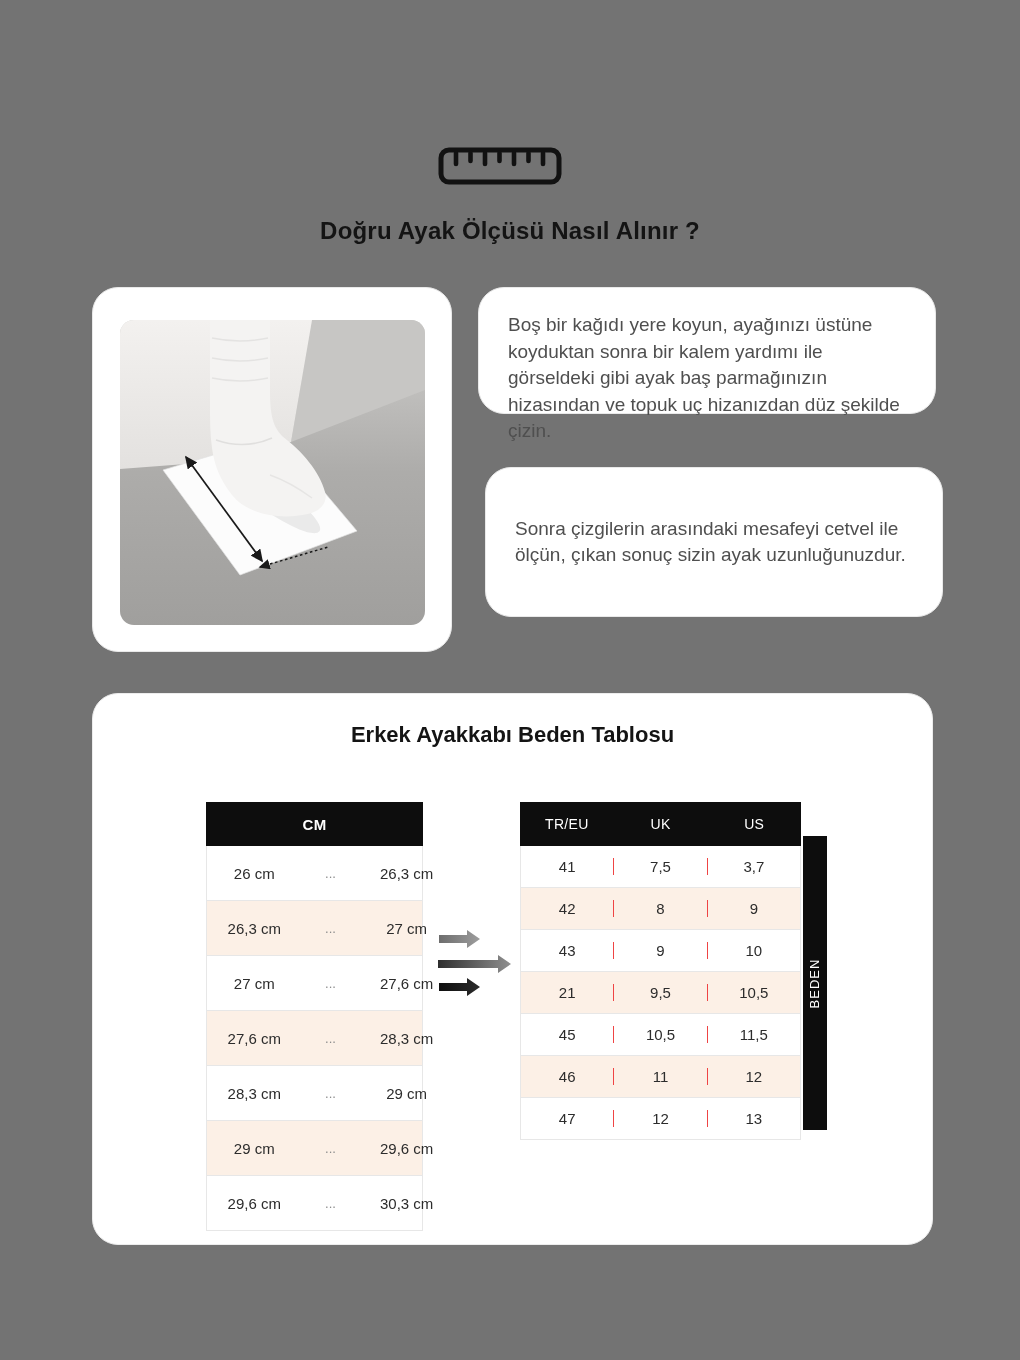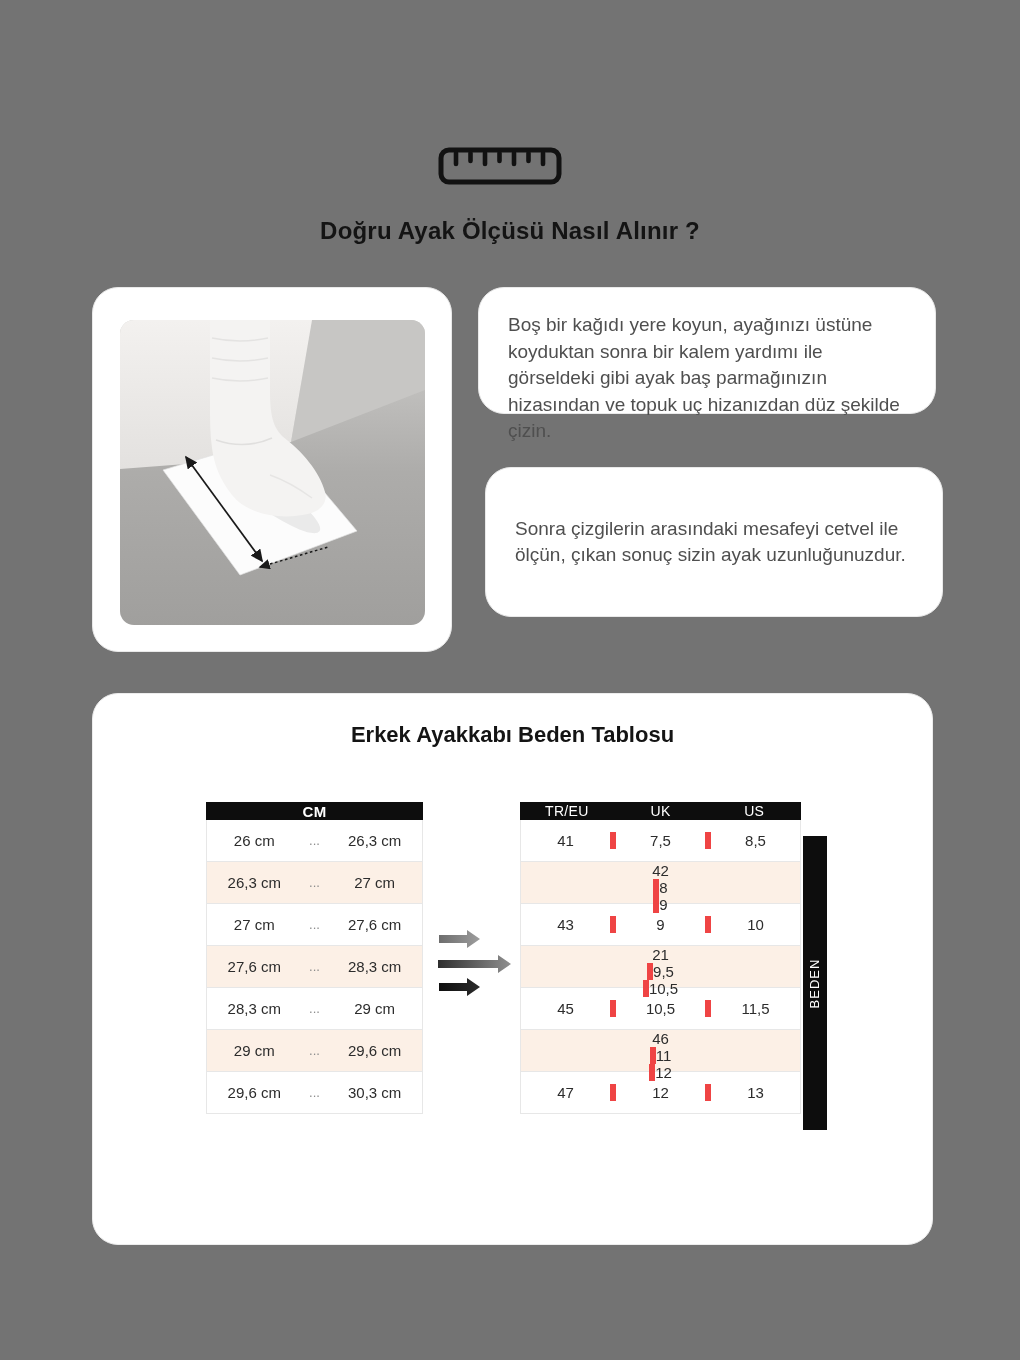--- a/index.html
+++ b/index.html
@@ -21,40 +21,40 @@
   .instr-card-a { left:478px; top:287px; width:458px; height:127px; }
   .instr-card-b { left:478px; top:467px; width:458px; height:150px; display:flex; align-items:center;margin-left:7px; }
   .instr-text { margin:0; padding:24px 34px 0 29px; font-size:19px; line-height:26.5px; color:#4f4f4f; }
   .instr-card-b .instr-text { padding-top:0; }
 
   
   .chart-card { left:92px; top:685px; width:841px; height:552px; border-color:#ececec;margin-top:8px; }
   .chart-title { position:absolute; left:0; top:28px; width:100%; margin:0; text-align:center;
                  font-size:22px; font-weight:bold; color:#141414; }
 
-  .tbl-head { height:18px; background:#0d0d0d; color:#ffffff; display:flex; align-items:center; box-sizing:border-box; }
+  .tbl-head { height:44px; background:#0d0d0d; color:#ffffff; display:flex; align-items:center; box-sizing:border-box; }
 
   .cm-table { position:absolute; left:113px; top:108px; width:217px; }
   .cm-table .tbl-head { justify-content:center; font-size:15px; font-weight:600; letter-spacing:.4px; }
-  .cm-row { display:flex; align-items:center; height:42px; background:#ffffff;
-            border:1px solid #e7e7e7; border-top:none; box-sizing:border-box; }
+  .cm-row { display:flex; align-items:center; height:55px; background:#ffffff;
+            border:1px solid #e7e7e7; border-top:none; box-sizing:border-box;gap:16px; }
   .cm-row.alt { background:#fcf0e6; }
   .cm-row .cell { font-size:15px; color:#2c2c2c; }
   .cm-row .from { flex:0 0 44%; text-align:center; }
   .cm-row .sep  { flex:0 0 12%; text-align:center; font-size:13px; color:#8d8d8d; }
   .cm-row .to   { flex:0 0 44%; text-align:center; }
 
   .sz-table { position:absolute; left:427px; top:108px; width:281px; }
   .sz-table .tbl-head .cell { flex:1; text-align:center; font-size:14px; font-weight:500; letter-spacing:.3px; }
   .sz-row { display:flex; align-items:center; height:42px; background:#ffffff;
             border:1px solid #e7e7e7; border-top:none; box-sizing:border-box; }
-  .sz-row.alt { background:#fcf0e6;flex-direction:column; }
+  .sz-row.alt { background:#fcf0e6; }
   .sz-row .cell { flex:1; display:flex; align-items:center; justify-content:center;
                   font-size:15px; color:#2c2c2c; }
-  .sz-row .cell + .cell { border-left:6px solid #ef4444; }
+  .sz-row .cell + .cell { border-left:1px solid #ef4444; }
 
   .beden-bar { position:absolute; left:710px; top:142px; width:24px; height:294px; background:#0d0d0d;
                display:flex; align-items:center; justify-content:center; }
   .beden-bar span { transform:rotate(-90deg); white-space:nowrap; color:#ffffff;
                     font-size:13px; letter-spacing:1px; font-weight:500; }
 
   .arrows { position:absolute; left:343px; top:232px; width:76px; height:72px; }
 </style>
 </head>
 <body>
@@ -205,21 +205,21 @@
     <div class="sz-table">
       <div class="tbl-head">
         <span class="cell">TR/EU</span>
         <span class="cell">UK</span>
         <span class="cell">US</span>
       </div>
       <div>
           <div class="sz-row">
             <span class="cell">41</span>
             <span class="cell">7,5</span>
-            <span class="cell">8,5</span>
+            <span class="cell">3,7</span>
           </div>
           <div class="sz-row alt">
             <span class="cell">42</span>
             <span class="cell">8</span>
             <span class="cell">9</span>
           </div>
           <div class="sz-row">
             <span class="cell">43</span>
             <span class="cell">9</span>
             <span class="cell">10</span>

